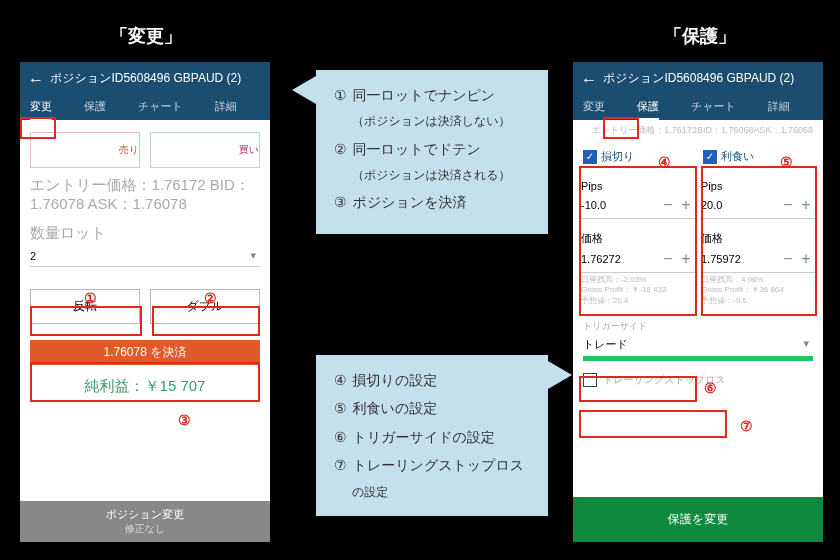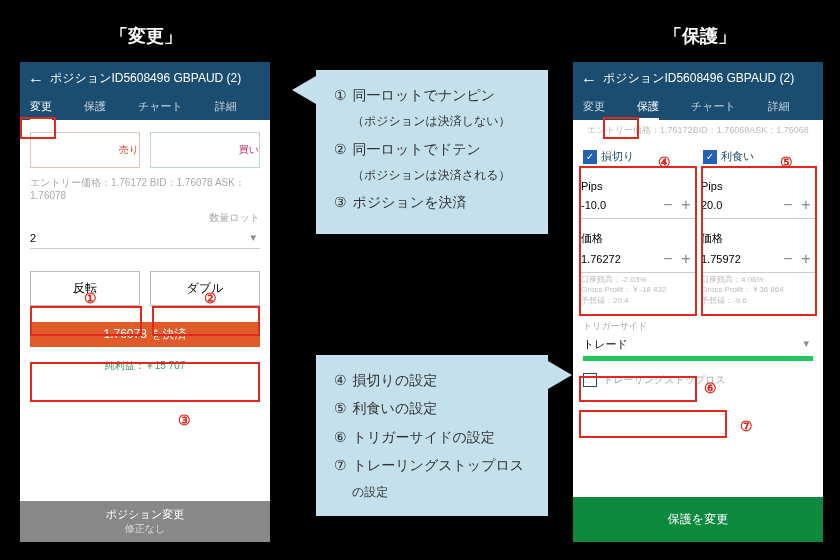--- a/index.html
+++ b/index.html
@@ -59,42 +59,42 @@
     pointer-events: none;
     z-index: 5;
   }
   .price-row {
     color: #bbb;
     font-size: 9px;
     padding: 4px 10px;
   }
   .price-row-flex {
     display: flex;
-    justify-content: center;
+    justify-content: flex-end;
   }
   .sell-buy-row {
     display: flex;
     gap: 10px;
     padding: 6px 10px;
   }
   .sell-btn, .buy-btn {
     flex: 1;
     border: 1px solid;
     text-align: right;
     padding: 10px 0;
     font-size: 10px;
     cursor: pointer;
     background: #fff;
   }
   .sell-btn { color: #e04a2b; border-color: #e6c2b6; }
   .buy-btn  { color: #be185d; border-color: #b9d9c7; }
-  .small-grey { color: #aaa; font-size: 10px; padding: 2px 10px; }
+  .small-grey { color: #aaa; font-size: 15px; padding: 2px 10px; }
   .row-two {
     display: flex;
-    justify-content: flex-end;
+    justify-content: flex-start;
     padding: 2px 10px;
   }
   .qty-field {
     border-bottom: 1px solid #ccc;
     margin: 0 10px 2px;
     padding: 4px 0;
     display: flex;
     align-items: center;
   }
   .caret { color: #888; margin-left: auto; margin-right: 4px; }

